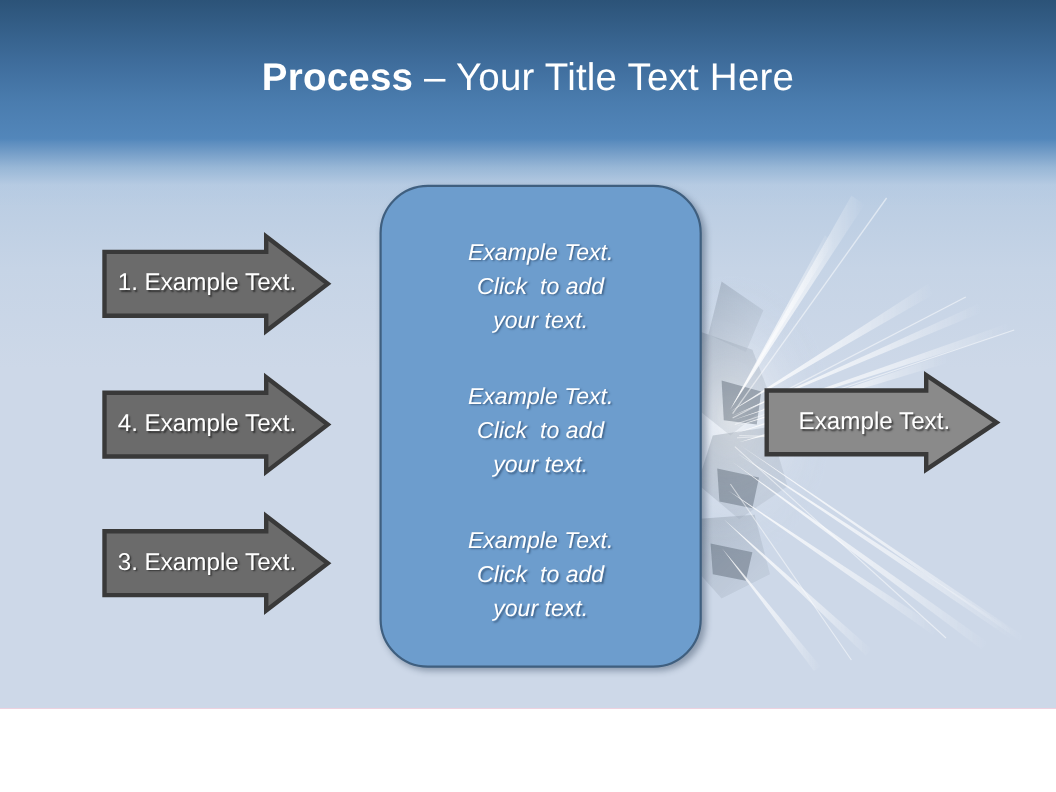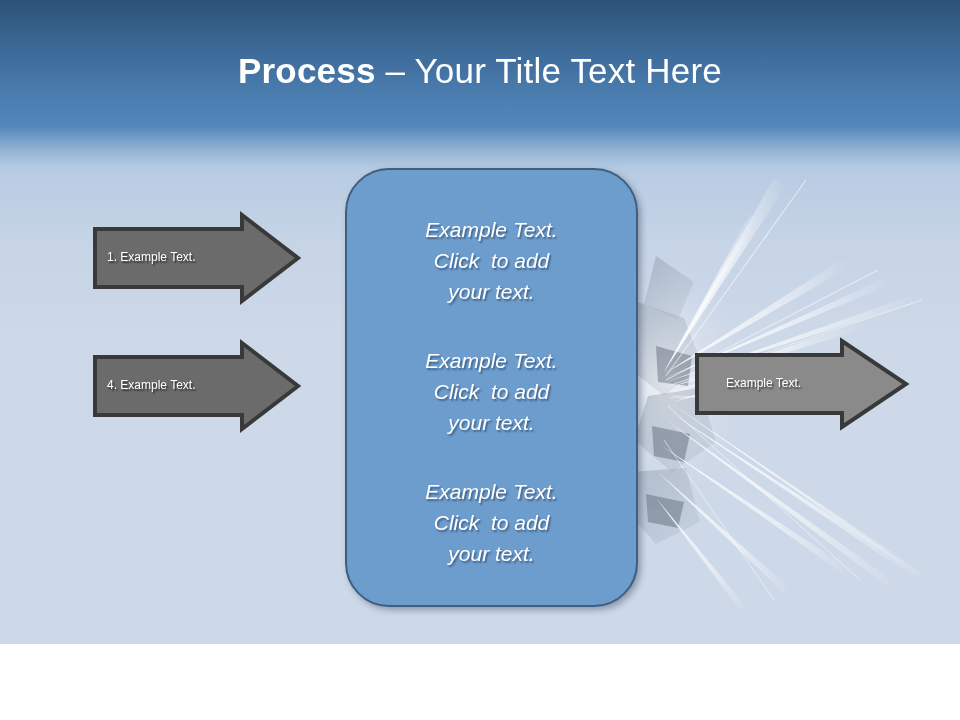--- a/index.html
+++ b/index.html
@@ -85,21 +85,21 @@
 
   
   .arrow {
     position: absolute;
     display: block;
   }
   .arrow svg { display: block; overflow: visible; }
   .arrow-label {
     position: absolute;
     color: #ffffff;
-    font-size: 12px;
+    font-size: 22px;
     line-height: 20px;
     white-space: nowrap;
     text-shadow: 1.5px 1.5px 1.6px rgba(0,0,0,0.55);
     pointer-events: none;
   }
 
   #arrow-1 { left: 92px;  top: 212px; }
   #arrow-2 { left: 92px;  top: 340px; }
   #arrow-3 { left: 92px;  top: 466px; }
   #arrow-1 .arrow-label,
@@ -226,20 +226,26 @@
     <span class="arrow-label">1. Example Text.</span>
   </div>
 
   <div class="arrow" id="arrow-2">
     <svg width="210" height="92" viewBox="0 0 210 92">
       <path d="M3 17 L150 17 L150 3 L206 46 L150 89 L150 75 L3 75 Z" fill="#6b6b6b" stroke="#393939" stroke-width="4" stroke-linejoin="miter"></path>
     </svg>
     <span class="arrow-label">4. Example Text.</span>
   </div>
 
+  <div class="arrow" id="arrow-3">
+    <svg width="210" height="92" viewBox="0 0 210 92">
+      <path d="M3 17 L150 17 L150 3 L206 46 L150 89 L150 75 L3 75 Z" fill="#6b6b6b" stroke="#393939" stroke-width="4" stroke-linejoin="miter"></path>
+    </svg>
+    <span class="arrow-label">3. Example Text.</span>
+  </div>
 
   <div class="center-box">
     <div class="box-para">
       <span class="ln">Example Text.</span>
       <span class="ln">Click  to add</span>
       <span class="ln">your text.</span>
     </div>
     <div class="box-para">
       <span class="ln">Example Text.</span>
       <span class="ln">Click  to add</span>

